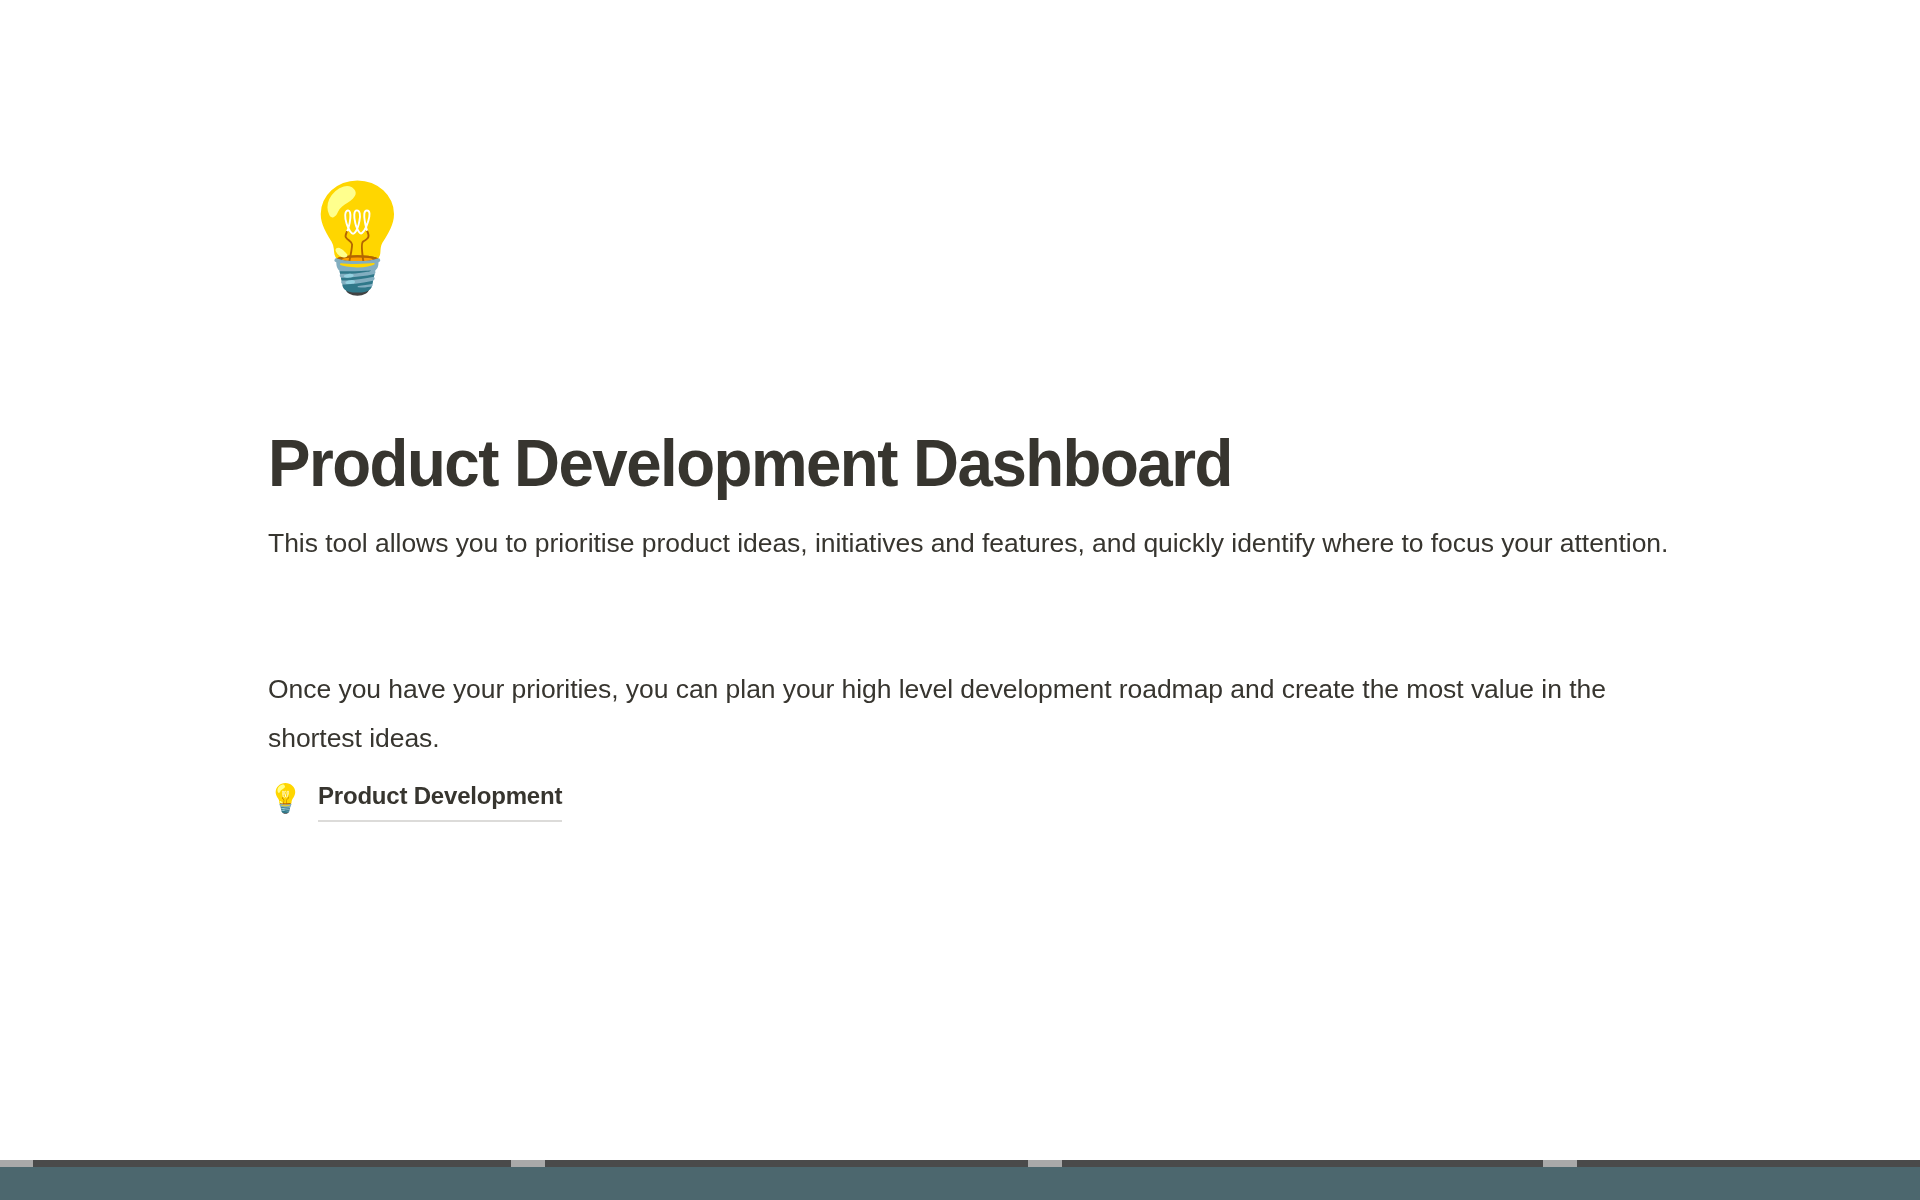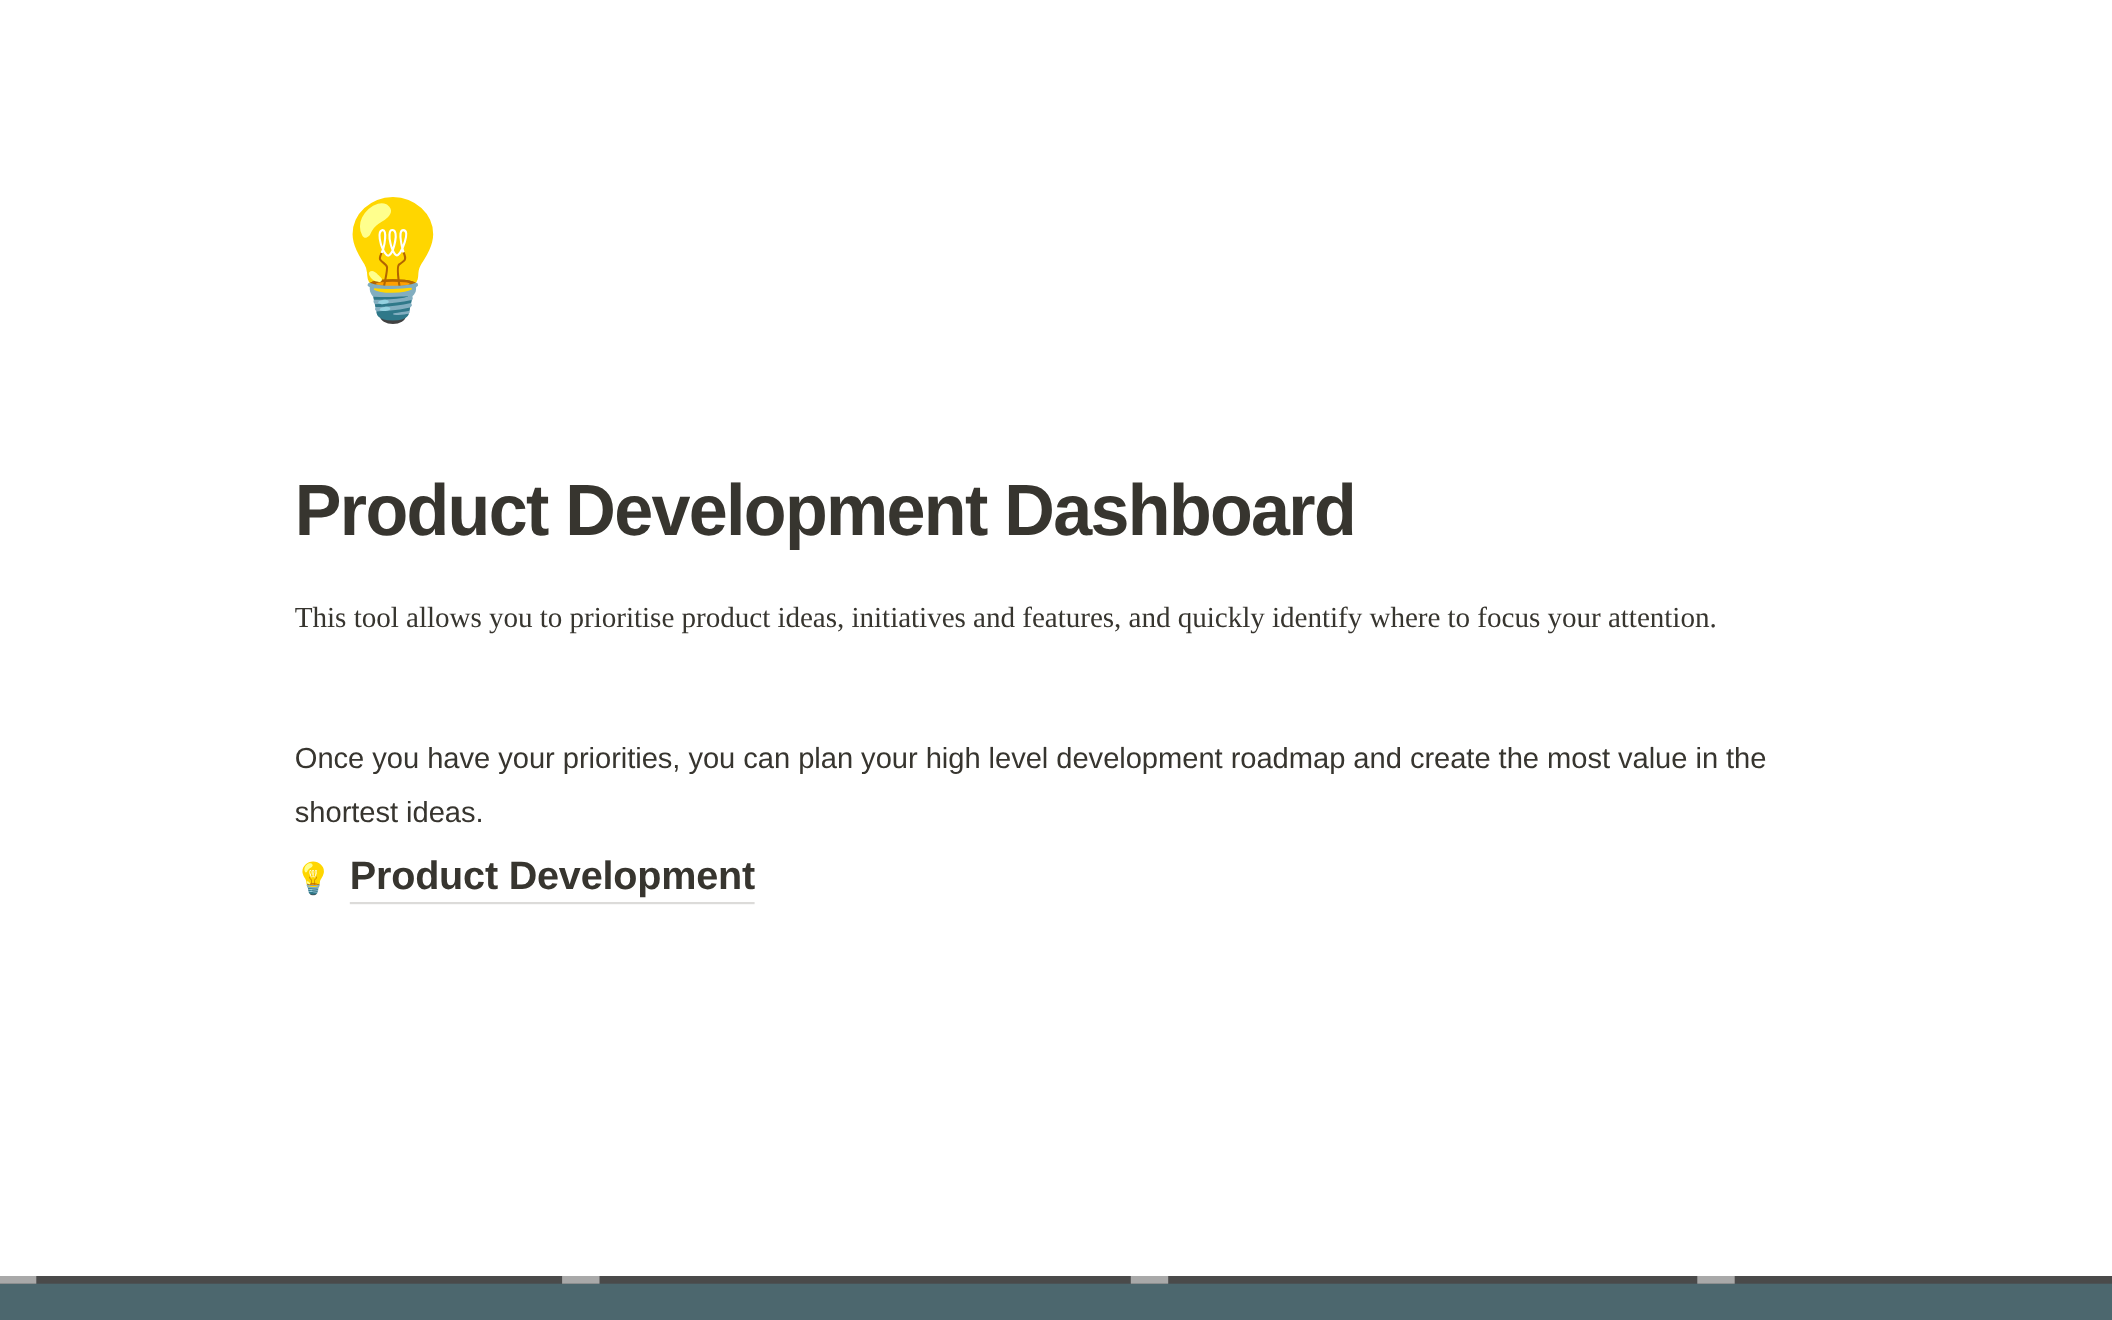--- a/index.html
+++ b/index.html
@@ -58,21 +58,21 @@
     left: 268px;
     margin: 0;
     width: 1430px;
     font-family: "Liberation Sans", sans-serif;
     font-weight: 400;
     font-size: 26.5px;
     line-height: 49px;
     color: #37352f;
     letter-spacing: -0.05px;
   }
-  #paragraph-1 { top: 537px; font-family: Liberation Serif, serif; }
+  #paragraph-1 { top: 519px; }
   #paragraph-2 { top: 665px; }
 
   
   #page-link-row {
     position: absolute;
     left: 268px;
     top: 776px;
     display: flex;
     align-items: center;
     height: 46px;
@@ -82,21 +82,21 @@
     line-height: 1;
     width: 32px;
     display: inline-block;
     text-align: center;
     user-select: none;
   }
   #page-link-text {
     margin-left: 18px;
     font-family: "Liberation Sans", sans-serif;
     font-weight: 600;
-    font-size: 36px;
+    font-size: 24px;
     line-height: 40px;
     color: #37352f;
     letter-spacing: -0.2px;
     border-bottom: 2px solid #dcdbd9;
     padding-bottom: 4px;
     cursor: pointer;
     text-decoration: none;
   }
 
   

